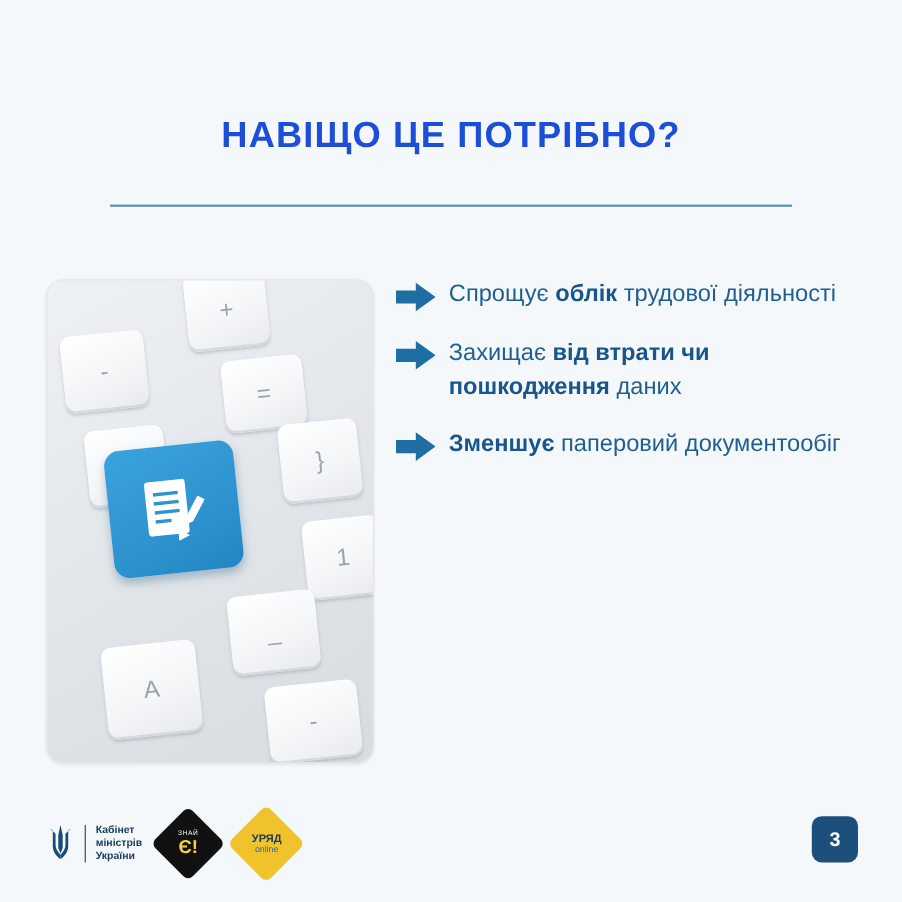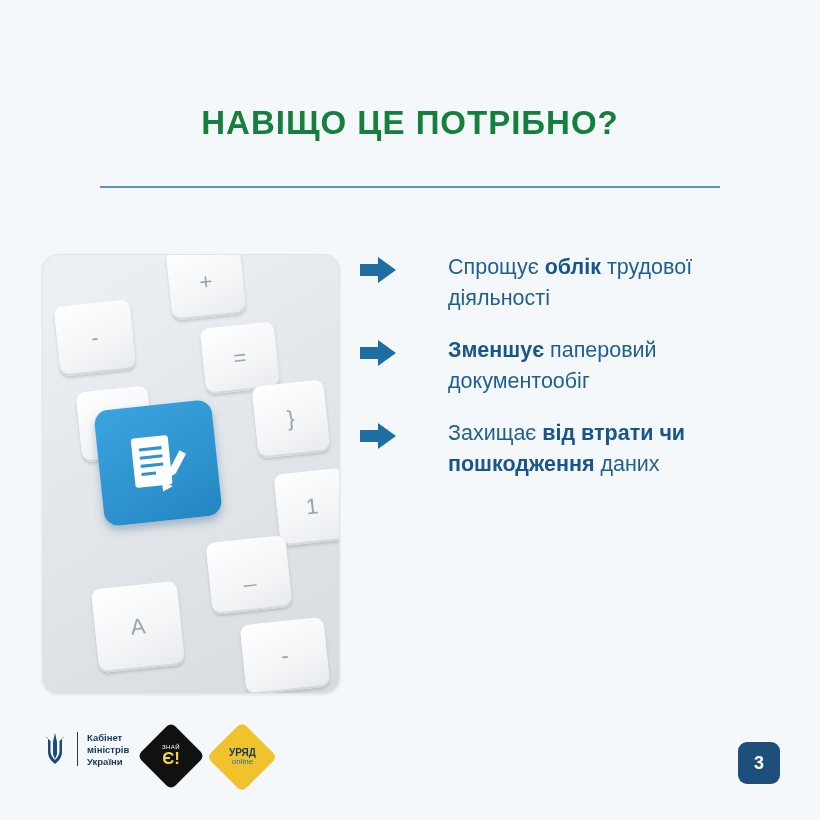--- a/index.html
+++ b/index.html
@@ -22,21 +22,21 @@
   }
   .title {
     position: absolute;
     top: 104px;
     left: 0;
     width: 820px;
     text-align: center;
     font-size: 33px;
     font-weight: bold;
     letter-spacing: 1px;
-    color: #15803d;
+    color: #1d4ed8;
   }
   .divider {
     position: absolute;
     top: 186px;
     left: 100px;
     width: 620px;
     height: 2px;
     background: #2a6e9e;
     opacity: 0.75;
   }
@@ -98,21 +98,20 @@
     position: absolute;
     left: 360px;
     top: 252px;
     width: 420px;
   }
   .bullet {
     position: relative;
     display: flex;
     align-items: flex-start;
     margin-bottom: 22px;
-    gap: 40px;
   }
   .arrow {
     flex: 0 0 auto;
     width: 36px;
     height: 26px;
     margin-top: 5px;
     margin-right: 12px;
   }
   .btext {
     font-size: 21.5px;
@@ -122,22 +121,23 @@
   }
   .btext b {
     font-weight: bold;
     color: #17558a;
   }
 
   
   .footer {
     position: absolute;
     left: 42px;
-    bottom: 38px;
-    display: flex;
+    bottom: 28px;
+    display: flex;
+    align-items: center;
     margin-top: 20px;
   }
   .tryzub {
     width: 26px;
     height: 36px;
     margin-right: 9px;
   }
   .vline {
     width: 1px;
     height: 34px;
@@ -258,28 +258,28 @@
       <svg class="arrow" viewBox="0 0 36 26">
         <path d="M0 7 H18 V0 L36 13 L18 26 V19 H0 Z" fill="#1f6ea3"></path>
       </svg>
       <div class="btext"><span>Спрощує </span><b>облік</b><span> трудової діяльності</span></div>
     </div>
 
     <div class="bullet">
       <svg class="arrow" viewBox="0 0 36 26">
         <path d="M0 7 H18 V0 L36 13 L18 26 V19 H0 Z" fill="#1f6ea3"></path>
       </svg>
-      <div class="btext"><b>Зменшує</b><span> паперовий документообіг</span></div>
+      <div class="btext"><span>Захищає </span><b>від втрати чи пошкодження</b><span> даних</span></div>
     </div>
 
     <div class="bullet">
       <svg class="arrow" viewBox="0 0 36 26">
         <path d="M0 7 H18 V0 L36 13 L18 26 V19 H0 Z" fill="#1f6ea3"></path>
       </svg>
-      <div class="btext"><span>Захищає </span><b>від втрати чи пошкодження</b><span> даних</span></div>
+      <div class="btext"><b>Зменшує</b><span> паперовий документообіг</span></div>
     </div>
 
 
   </div>
 
   <div class="footer">
     <svg class="tryzub" viewBox="0 0 26 36">
       <path d="M13 1 L15 10 L15 22 L13 27 L11 22 L11 10 Z" fill="#1b4a77"></path>
       <path d="M3 4 L6 6 L6 20 C6 25 9 29 13 32 L13 28 C10 25 8.5 22 8.5 19 L8.5 9 L3 4 Z" fill="#1b4a77"></path>
       <path d="M23 4 L20 6 L20 20 C20 25 17 29 13 32 L13 28 C16 25 17.5 22 17.5 19 L17.5 9 L23 4 Z" fill="#1b4a77"></path>

